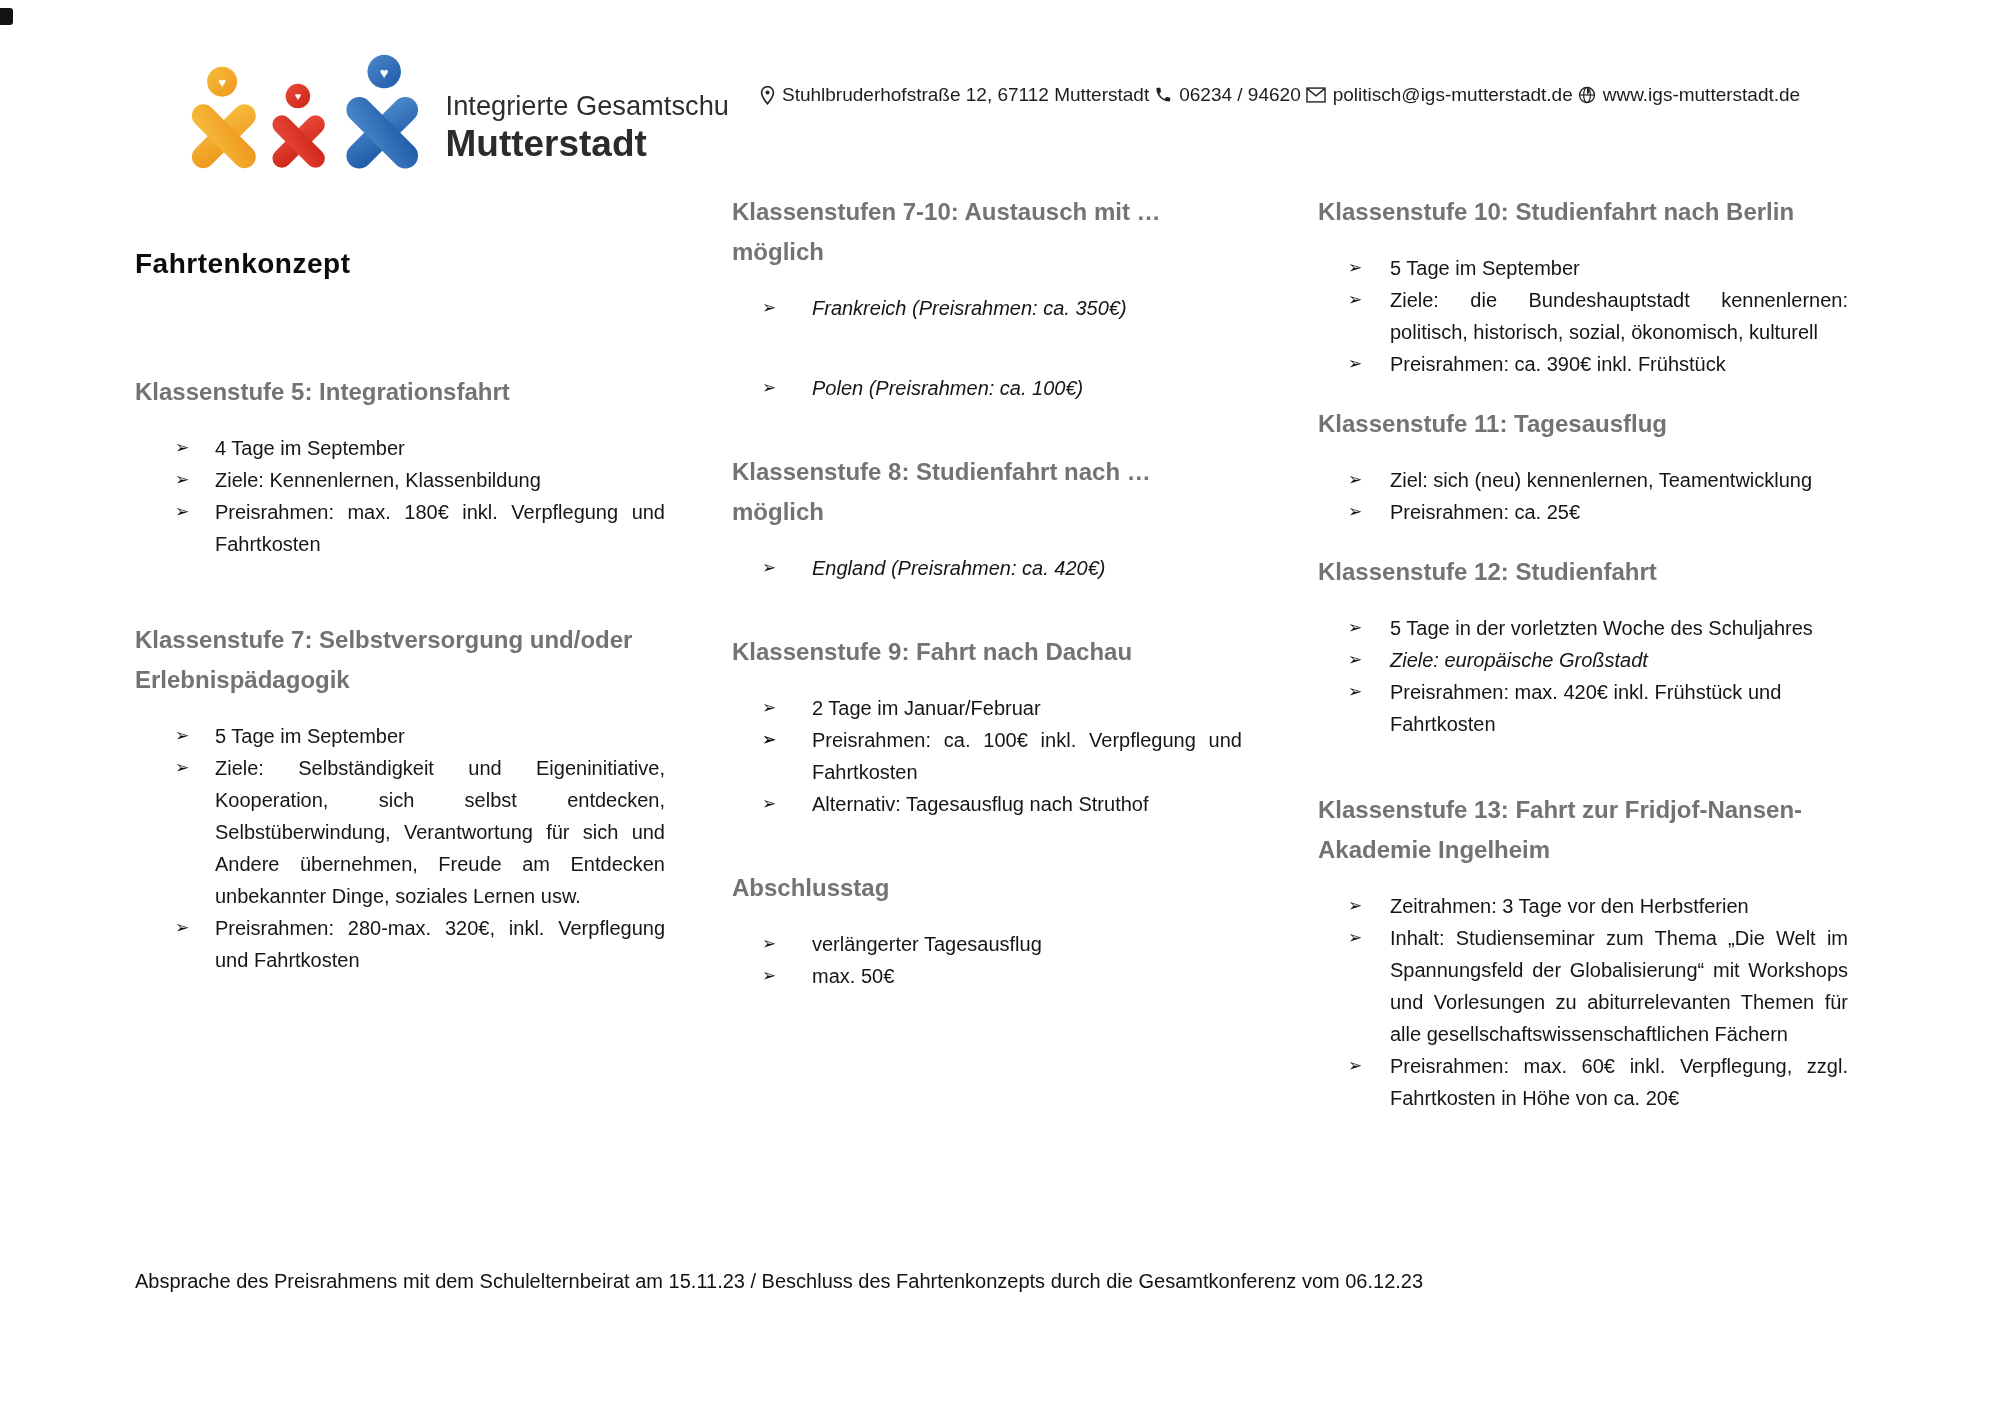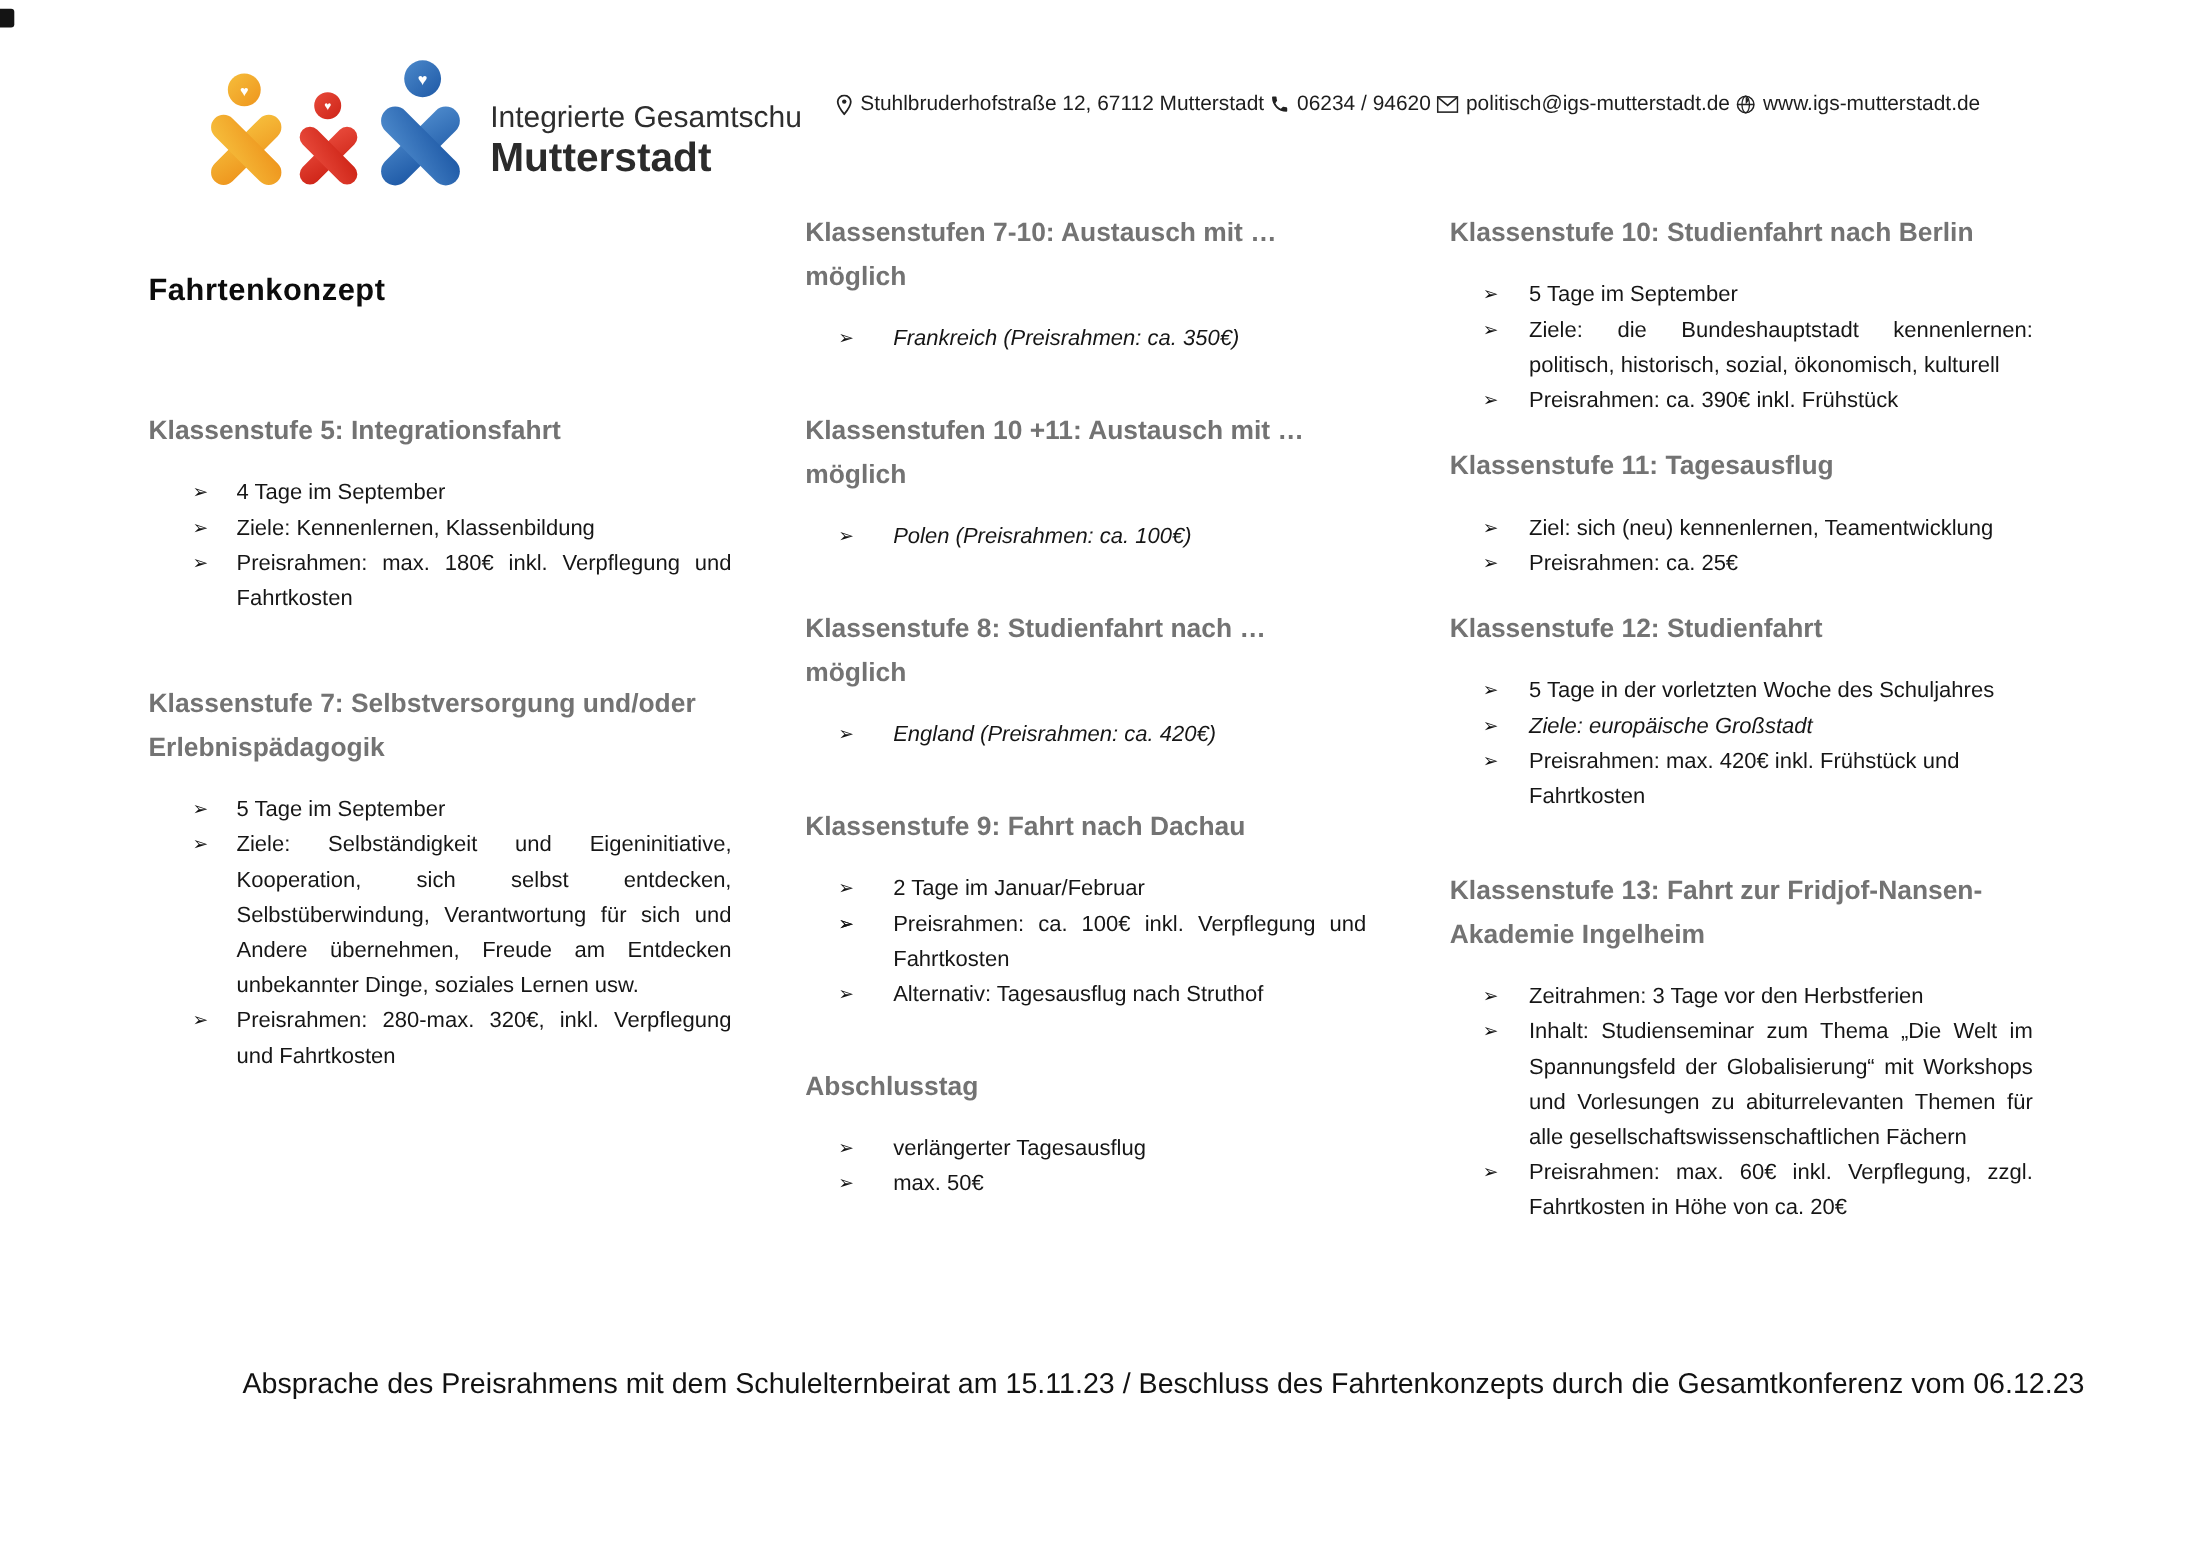--- a/index.html
+++ b/index.html
@@ -34,21 +34,21 @@
   .col3 .section + .section { margin-top:24px; }
   .col3 .section:last-child { margin-top:50px; }
 
   .item { position:relative; padding-left:80px; font-size:20px; line-height:32px; color:#161616; }
   .item .marker { position:absolute; left:40px; top:0; font-size:17px; font-style:normal; color:#111; }
   .col2 .item .marker, .col3 .item .marker { left:30px; }
   .col3 .item { padding-left:72px; }
   .item.justify { text-align:justify; }
   .item.italic { font-style:italic; }
 
-  .footer { position:absolute; left:135px; top:1242px; width:1760px; font-size:26px; color:#121212;text-align:right; }
+  .footer { position:absolute; left:135px; top:1270px; width:1760px; font-size:20px; color:#121212; }
 </style>
 </head>
 <body>
 
 <div class="page">
 
   <div class="corner-mark"></div>
 
   <div class="logo-wrap">
     <svg width="600" height="132" viewBox="0 0 620 150">
@@ -139,21 +139,20 @@
         <div class="item justify"><span class="marker">➢</span><span>Preisrahmen: 280-max. 320€, inkl. Verpflegung und Fahrtkosten</span></div>
       </div>
     </div>
 
   <div class="col col2">
       <div class="section">
         <div class="heading">Klassenstufen 7-10: Austausch mit … möglich</div>
         <div class="item italic"><span class="marker">➢</span><span>Frankreich (Preisrahmen: ca. 350€)</span></div>
       </div>
       <div class="section">
-        <div class="heading">Klassenstufen 10 +11: Austausch mit … möglich</div>
         <div class="item italic"><span class="marker">➢</span><span>Polen (Preisrahmen: ca. 100€)</span></div>
       </div>
       <div class="section">
         <div class="heading">Klassenstufe 8: Studienfahrt nach … möglich</div>
         <div class="item italic"><span class="marker">➢</span><span>England (Preisrahmen: ca. 420€)</span></div>
       </div>
       <div class="section">
         <div class="heading">Klassenstufe 9: Fahrt nach Dachau</div>
         <div class="item"><span class="marker">➢</span><span>2 Tage im Januar/Februar</span></div>
         <div class="item"><span class="marker">➢</span></div>

